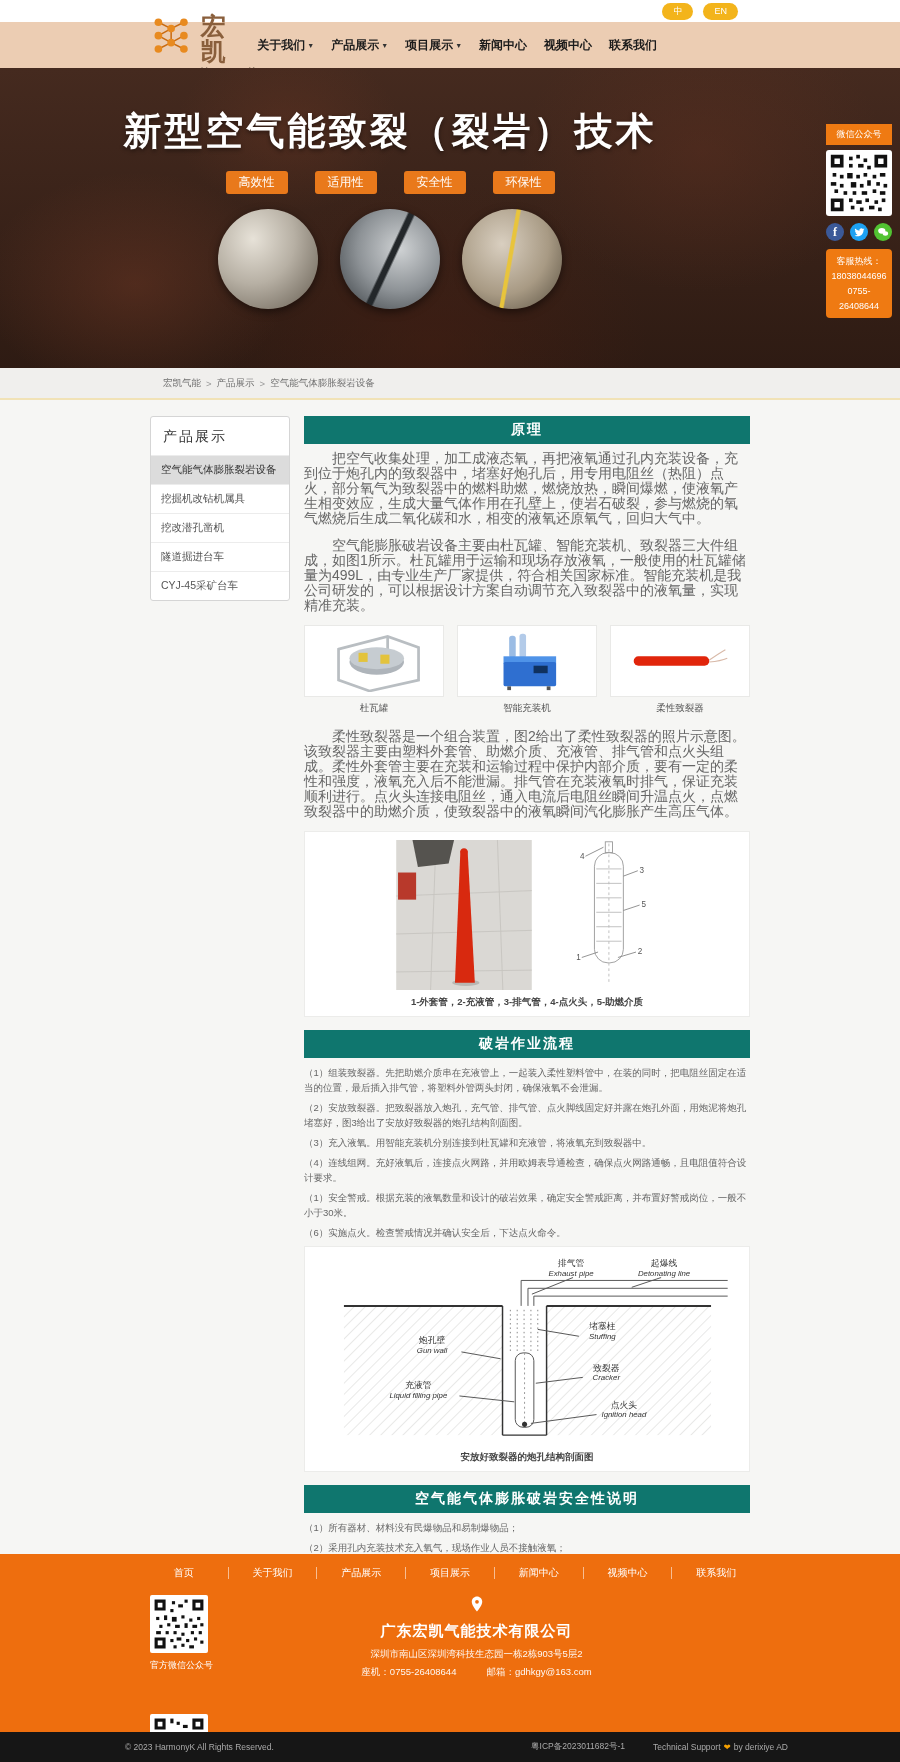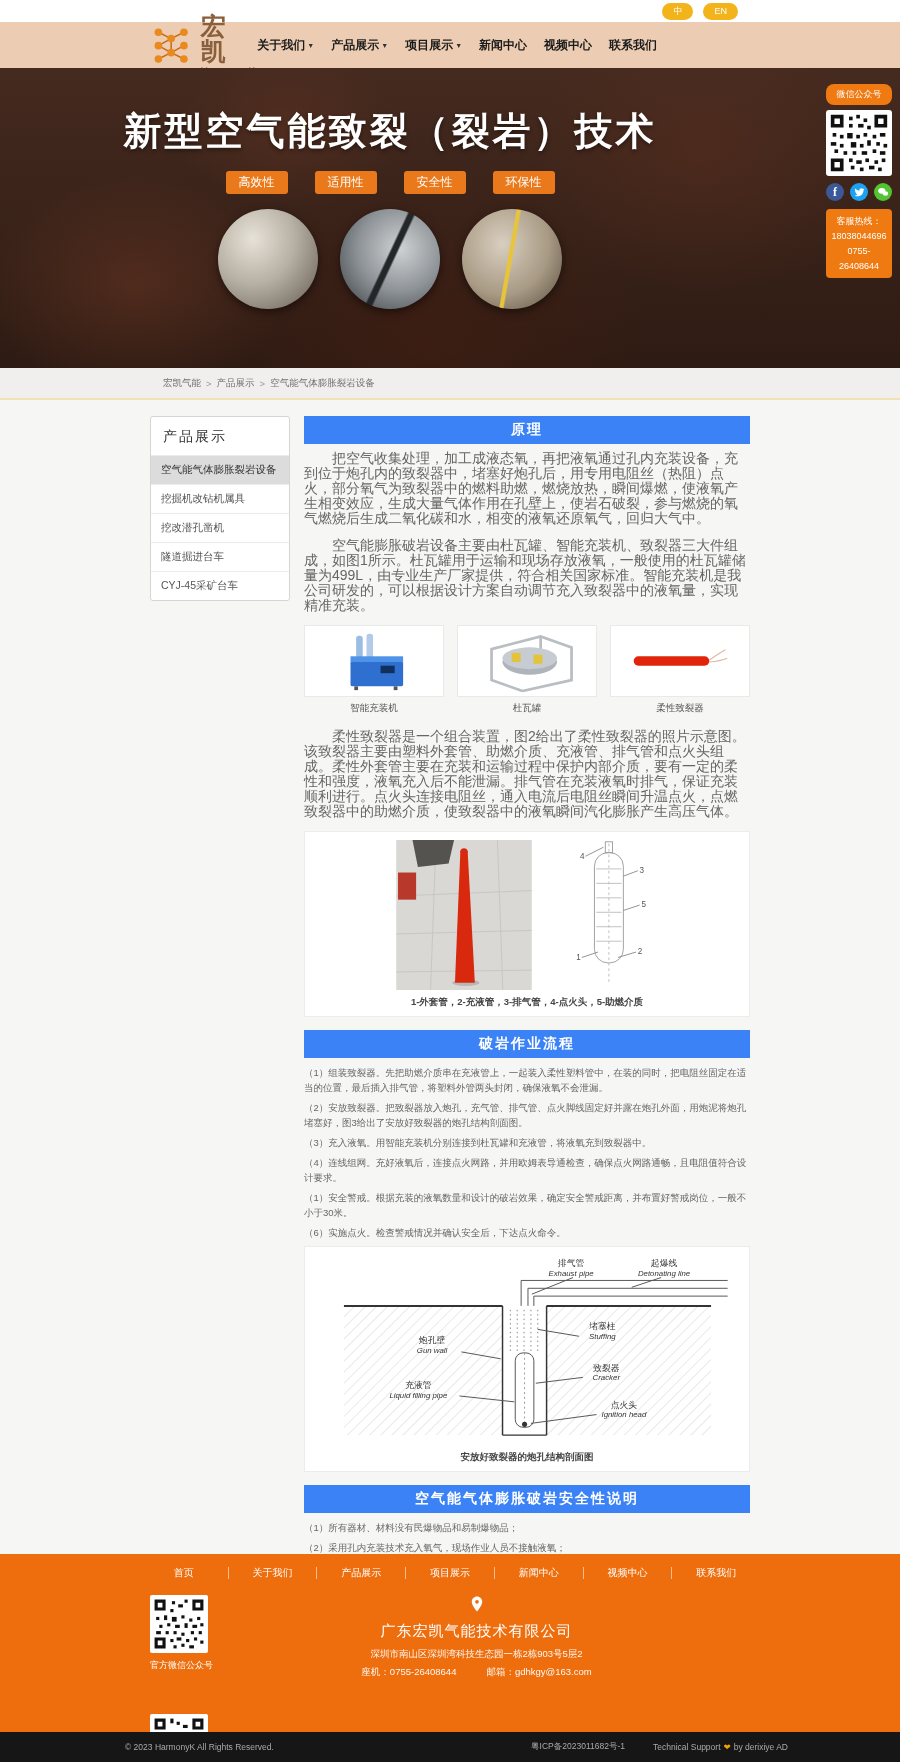--- a/index.html
+++ b/index.html
@@ -5,21 +5,21 @@
   * { box-sizing: border-box; margin: 0; padding: 0; }
   body { font-family: "Liberation Sans", "DejaVu Sans", sans-serif; background:#fff; }
   #page { width:900px; height:1762px; display:flex; flex-direction:column; overflow:hidden; background:#f6f6f4; }
 
   
   .topbar { height:22px; background:#ffffff; display:flex; align-items:center; justify-content:flex-end; gap:10px; padding-right:162px; }
   .pill { background:#f3b41b; color:#fff; border:none; font-size:9px; line-height:1; padding:4px 11px; border-radius:9px; cursor:pointer; font-family:inherit; }
 
   
   .header { height:46px; background:#eccdb3; display:flex; align-items:center; padding-left:152px; padding-right:253px; }
-  .logo { display:flex; align-items:center; gap:8px; cursor:pointer; }
+  .logo { display:flex; align-items:flex-start; gap:8px; cursor:pointer; }
   .logo-text { color:#8a5f3c; font-size:25px; font-weight:bold; letter-spacing:4px; line-height:1; }
   .logo-sub { color:#8d7a66; font-size:10px; letter-spacing:1px; margin-top:2px; }
   .nav { margin-left:auto; display:flex; gap:17px; }
   .nav-item { font-size:12px; font-weight:bold; color:#1c1c1c; cursor:pointer; white-space:nowrap; display:flex; align-items:center; gap:2px; }
   .caret { font-size:7px; color:#333; }
 
   
   .hero { height:300px; position:relative; overflow:hidden;
     background:
       radial-gradient(220px 160px at 15% 72%, rgba(125,62,40,.38), transparent 70%),
@@ -35,21 +35,21 @@
   .hero-circles { display:flex; justify-content:center; gap:22px; margin-top:15px; }
   .circle { width:100px; height:100px; border-radius:50%; box-shadow:0 3px 8px rgba(0,0,0,.5); }
   .c1 { background: radial-gradient(at 35% 30%, #e7e2d8, #b7b0a4 45%, #7e766a 82%); }
   .c2 { background:
       linear-gradient(115deg, transparent 47%, #23272a 48.5%, #23272a 52%, transparent 53.5%),
       radial-gradient(at 60% 40%, #cfd2d4, #8d9296 50%, #4e5357 86%); }
   .c3 { background:
       linear-gradient(100deg, transparent 46%, #e8c43c 47%, #e8c43c 49.5%, transparent 50.8%),
       radial-gradient(at 40% 35%, #d9cfc0, #a89a84 55%, #6f6554 86%); }
   .hero-rail { position:absolute; top:16px; right:8px; width:66px; display:flex; flex-direction:column; }
-  .wechat-btn { background:#ef7a12; color:#fff; font-size:9px; text-align:center; padding:4px 0; border-radius:8px; border:none; cursor:pointer; font-family:inherit; }
+  .wechat-btn { background:#ef7a12; color:#fff; font-size:9px; text-align:center; padding:4px 0; border-radius:0; border:none; cursor:pointer; font-family:inherit;margin-top:40px; }
   .qr-tile { background:#fff; border-radius:3px; padding:3px; width:66px; height:66px; margin-top:5px; }
   .socials { display:flex; justify-content:space-between; margin-top:7px; }
   .soc { width:18px; height:18px; border-radius:50%; display:flex; align-items:center; justify-content:center; cursor:pointer; }
   .soc-fb { background:#3b5998; color:#fff; font-size:12px; font-weight:bold; font-family:"Liberation Serif",serif; }
   .soc-tw { background:#1da1f2; }
   .soc-wc { background:#52c332; }
   .hotline { background:#ef7a12; color:#fff; border-radius:4px; margin-top:8px; padding:5px 2px; font-size:9px; text-align:center; line-height:1.65; }
 
   
   .breadcrumb { height:32px; background:#f0efed; border-bottom:2px solid #f1e2b6; display:flex; align-items:center; padding-left:163px; font-size:9.5px; color:#707070; gap:5px; }
@@ -59,21 +59,21 @@
   
   .content { flex:1; overflow:hidden; padding-top:16px; }
   .cols { width:600px; margin:0 auto; display:flex; gap:14px; align-items:flex-start; }
 
   .sidebar { width:140px; background:#fff; border:1px solid #d5d5d5; border-radius:3px; overflow:hidden; }
   .sidebar-title { font-size:14px; color:#333; padding:11px 12px 9px; letter-spacing:2px; }
   .side-item { border-top:1px solid #ececec; padding:7px 10px; font-size:10.5px; color:#555; cursor:pointer; }
   .side-item.active { background:#dcdcdc; color:#333; }
 
   .main { flex:1; }
-  .sec-bar { background:#3b82f6; color:#fff; text-align:center; font-size:14px; font-weight:bold; padding:5px 0; letter-spacing:2px; margin-bottom:7px; }
+  .sec-bar { background:#0f766e; color:#fff; text-align:center; font-size:14px; font-weight:bold; padding:5px 0; letter-spacing:2px; margin-bottom:7px; }
   .para { font-size:14px; color:#666; line-height:15px; text-indent:2em; margin-bottom:12px; }
   .tiles { display:flex; gap:13px; margin-bottom:4px; }
   .tile-wrap { flex:1; text-align:center; }
   .tile { background:#fff; border:1px solid #e9e9e7; height:72px; display:flex; align-items:center; justify-content:center; }
   .tile-cap { font-size:9.5px; color:#555; margin-top:5px; margin-bottom:10px; }
   .figure { background:#fff; border:1px solid #ececea; text-align:center; padding:8px 0 7px; margin-bottom:13px; }
   .fig-row { display:flex; justify-content:center; gap:26px; align-items:flex-end; }
   .fig-cap { font-size:9.5px; color:#444; font-weight:bold; margin-top:6px; }
   .step { font-size:9.5px; color:#666; line-height:15px; margin-bottom:5px; }
 
@@ -81,21 +81,21 @@
   .footer { height:178px; background:#ee6e0e; color:#fff; padding-top:13px; }
   .footer-nav { width:620px; margin:0 auto; display:flex; }
   .fnav-item { flex:1; text-align:center; font-size:10px; color:#fff; cursor:pointer; line-height:12px; border-right:1px solid rgba(255,255,255,.55); }
   .fnav-item:last-child { border-right:none; }
   .footer-body { width:640px; margin:16px auto 0; display:flex; align-items:flex-start; }
   .fqrs { display:flex; gap:42px; margin-left:20px;flex-direction:column; }
   .fqr { text-align:center; }
   .fqr-tile { width:58px; height:58px; background:#fff; border-radius:2px; padding:3px; }
   .fqr-label { font-size:9px; margin-top:6px; }
   .finfo { flex:1; text-align:center; padding-right:30px; }
-  .company { font-size:15px; font-weight:normal; letter-spacing:1px; margin-top:5px; }
+  .company { font-size:15px; font-weight:bold; letter-spacing:1px; margin-top:5px; }
   .addr { font-size:9.5px; margin-top:7px; opacity:.95; }
   .contact-line { font-size:9.5px; margin-top:5px; opacity:.95; display:flex; justify-content:center; gap:30px; }
 
   
   .bottombar { height:30px; background:#161616; color:#aaa; font-size:8.5px; display:flex; align-items:center; padding:0 112px 0 125px; }
   .bb-right { margin-left:auto; display:flex; gap:28px; align-items:center; }
   .heart { color:#f5a000; margin:0 3px; }
 
   svg text { font-family:"Liberation Sans","DejaVu Sans",sans-serif; }
 </style>
@@ -269,44 +269,44 @@
 
       <div class="main">
 
         <div class="sec-bar">原理</div>
         <p class="para">把空气收集处理，加工成液态氧，再把液氧通过孔内充装设备，充到位于炮孔内的致裂器中，堵塞好炮孔后，用专用电阻丝（热阻）点火，部分氧气为致裂器中的燃料助燃，燃烧放热，瞬间爆燃，使液氧产生相变效应，生成大量气体作用在孔壁上，使岩石破裂，参与燃烧的氧气燃烧后生成二氧化碳和水，相变的液氧还原氧气，回归大气中。</p>
 
         <p class="para">空气能膨胀破岩设备主要由杜瓦罐、智能充装机、致裂器三大件组成，如图1所示。杜瓦罐用于运输和现场存放液氧，一般使用的杜瓦罐储量为499L，由专业生产厂家提供，符合相关国家标准。智能充装机是我公司研发的，可以根据设计方案自动调节充入致裂器中的液氧量，实现精准充装。</p>
         <div class="tiles">
           <div class="tile-wrap">
             <div class="tile">
+              <svg width="100" height="62" viewBox="0 0 110 66">
+                <path d="M16 20 L70 6 L104 18 L104 54 L50 66 L16 54 Z" fill="none" stroke="#b9bec2" stroke-width="3"></path>
+                <line x1="70" y1="6" x2="70" y2="40" stroke="#b9bec2" stroke-width="3"></line>
+                <ellipse cx="58" cy="34" rx="30" ry="14" fill="#aeb4ba"></ellipse>
+                <ellipse cx="58" cy="30" rx="30" ry="12" fill="#c6ccd1"></ellipse>
+                <rect x="38" y="24" width="10" height="10" fill="#e3c33c"></rect>
+                <rect x="62" y="26" width="10" height="10" fill="#e3c33c"></rect>
+              </svg>
+            </div>
+            <div class="tile-cap">杜瓦罐</div>
+          </div>
+          <div class="tile-wrap">
+            <div class="tile">
               <svg width="86" height="62" viewBox="0 0 90 66">
                 <rect x="26" y="6" width="7" height="24" rx="3" fill="#9bbce4"></rect>
                 <rect x="37" y="4" width="7" height="26" rx="3" fill="#b3cbe9"></rect>
                 <rect x="20" y="28" width="56" height="8" fill="#4f93e8"></rect>
                 <rect x="20" y="34" width="56" height="26" rx="2" fill="#2f6fd0"></rect>
                 <rect x="52" y="38" width="15" height="8" fill="#10315e"></rect>
                 <rect x="24" y="60" width="4" height="4" fill="#555"></rect>
                   <rect x="66" y="60" width="4" height="4" fill="#555"></rect>
               </svg>
             </div>
             <div class="tile-cap">智能充装机</div>
-          </div>
-          <div class="tile-wrap">
-            <div class="tile">
-              <svg width="100" height="62" viewBox="0 0 110 66">
-                <path d="M16 20 L70 6 L104 18 L104 54 L50 66 L16 54 Z" fill="none" stroke="#b9bec2" stroke-width="3"></path>
-                <line x1="70" y1="6" x2="70" y2="40" stroke="#b9bec2" stroke-width="3"></line>
-                <ellipse cx="58" cy="34" rx="30" ry="14" fill="#aeb4ba"></ellipse>
-                <ellipse cx="58" cy="30" rx="30" ry="12" fill="#c6ccd1"></ellipse>
-                <rect x="38" y="24" width="10" height="10" fill="#e3c33c"></rect>
-                <rect x="62" y="26" width="10" height="10" fill="#e3c33c"></rect>
-              </svg>
-            </div>
-            <div class="tile-cap">杜瓦罐</div>
           </div>
           <div class="tile-wrap">
             <div class="tile">
               <svg width="104" height="40" viewBox="0 0 110 40">
                 <rect x="6" y="15" width="80" height="10" rx="5" fill="#e1250b"></rect>
                 <path d="M86 19 q10 -7 17 -11" stroke="#d8b9a8" fill="none" stroke-width="1.2"></path>
                 <path d="M86 21 q12 -1 19 -4" stroke="#d8b9a8" fill="none" stroke-width="1.2"></path>
               </svg>
             </div>
             <div class="tile-cap">柔性致裂器</div>

